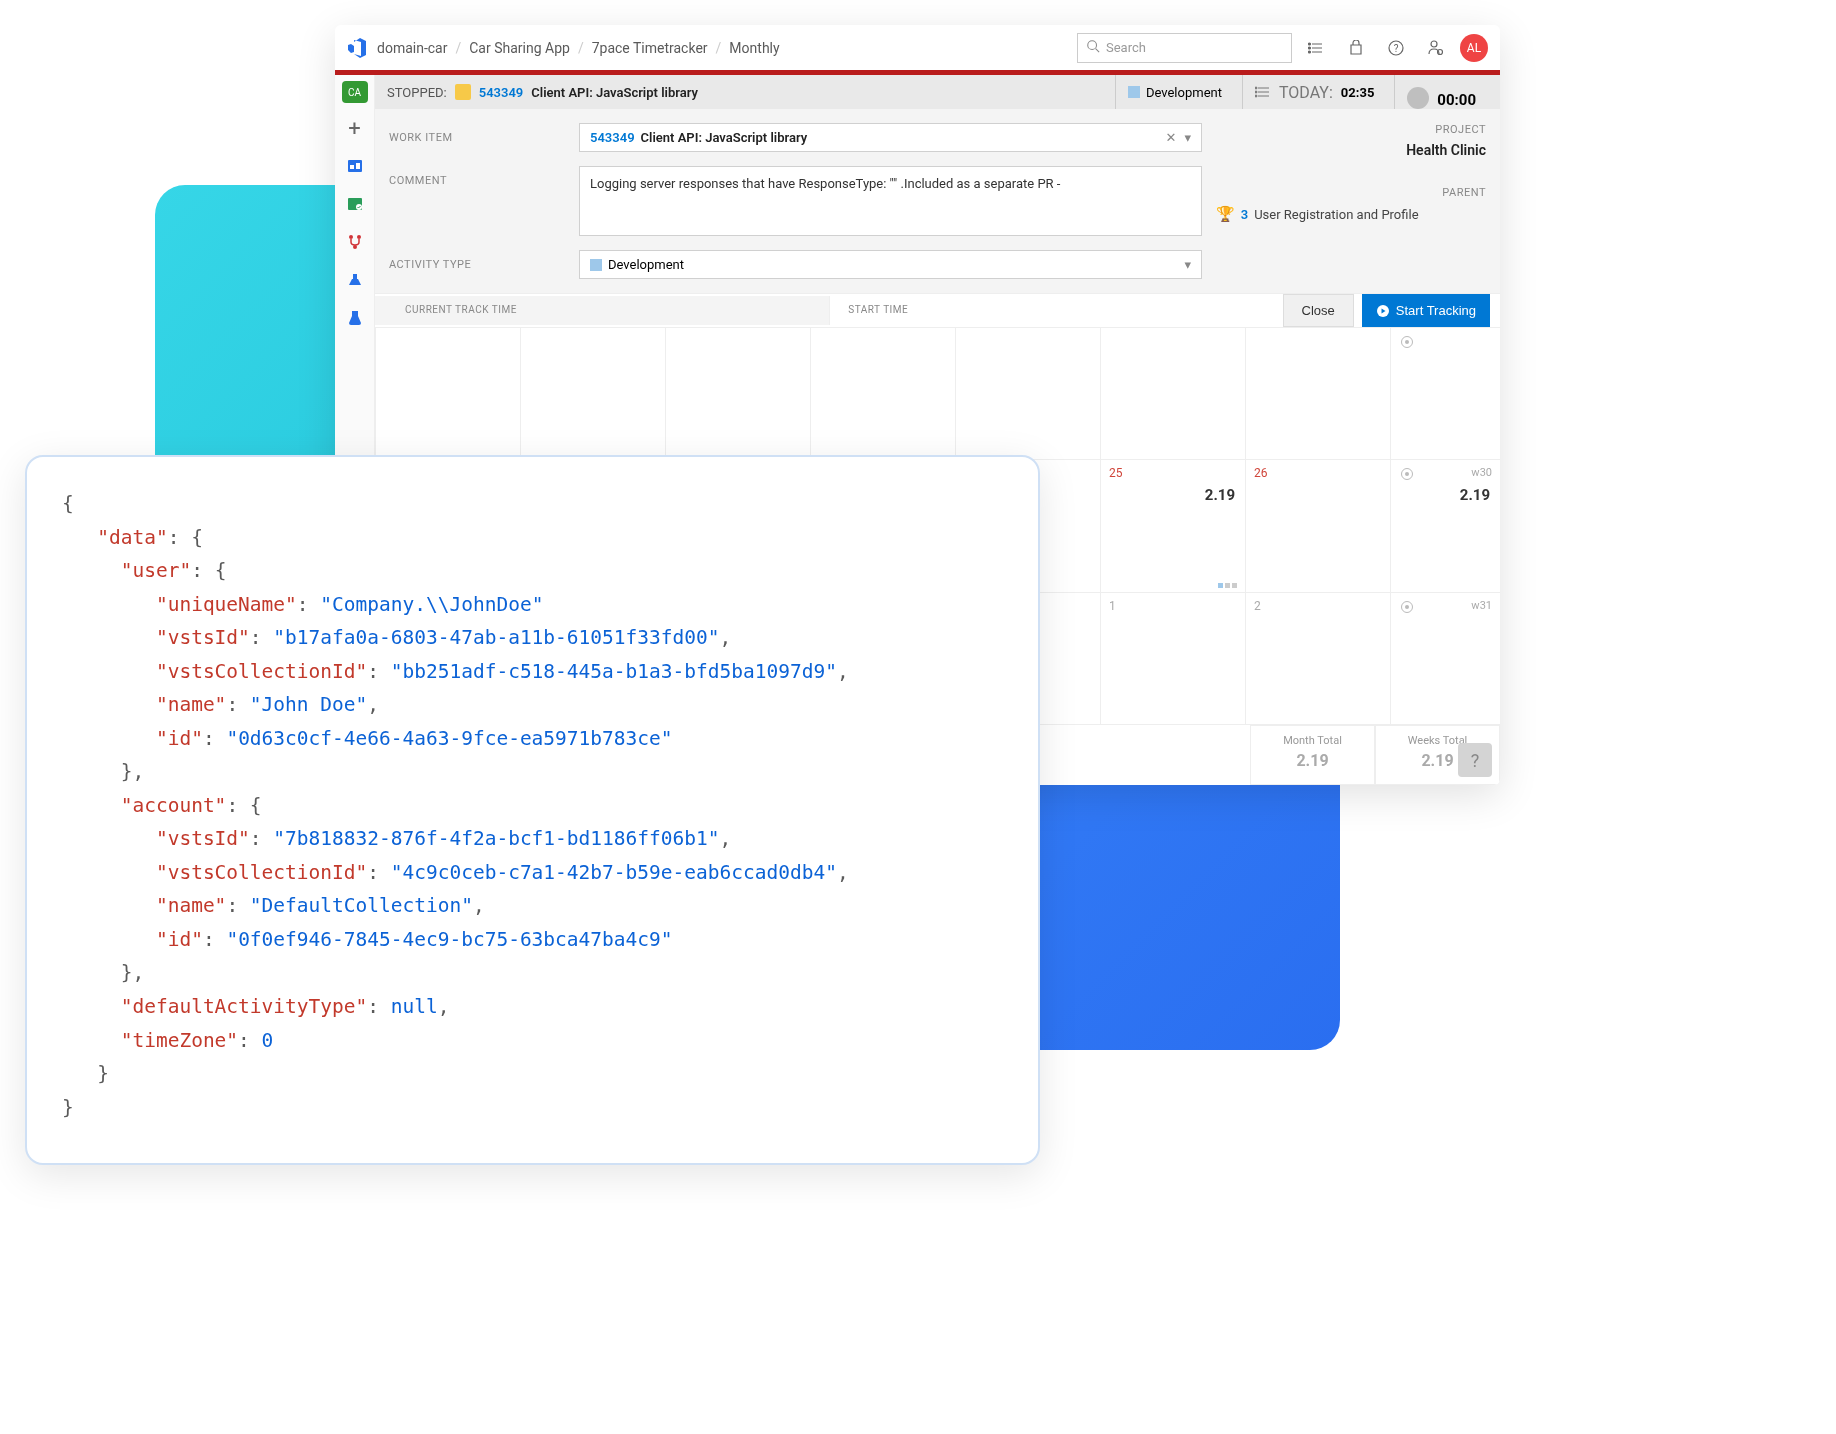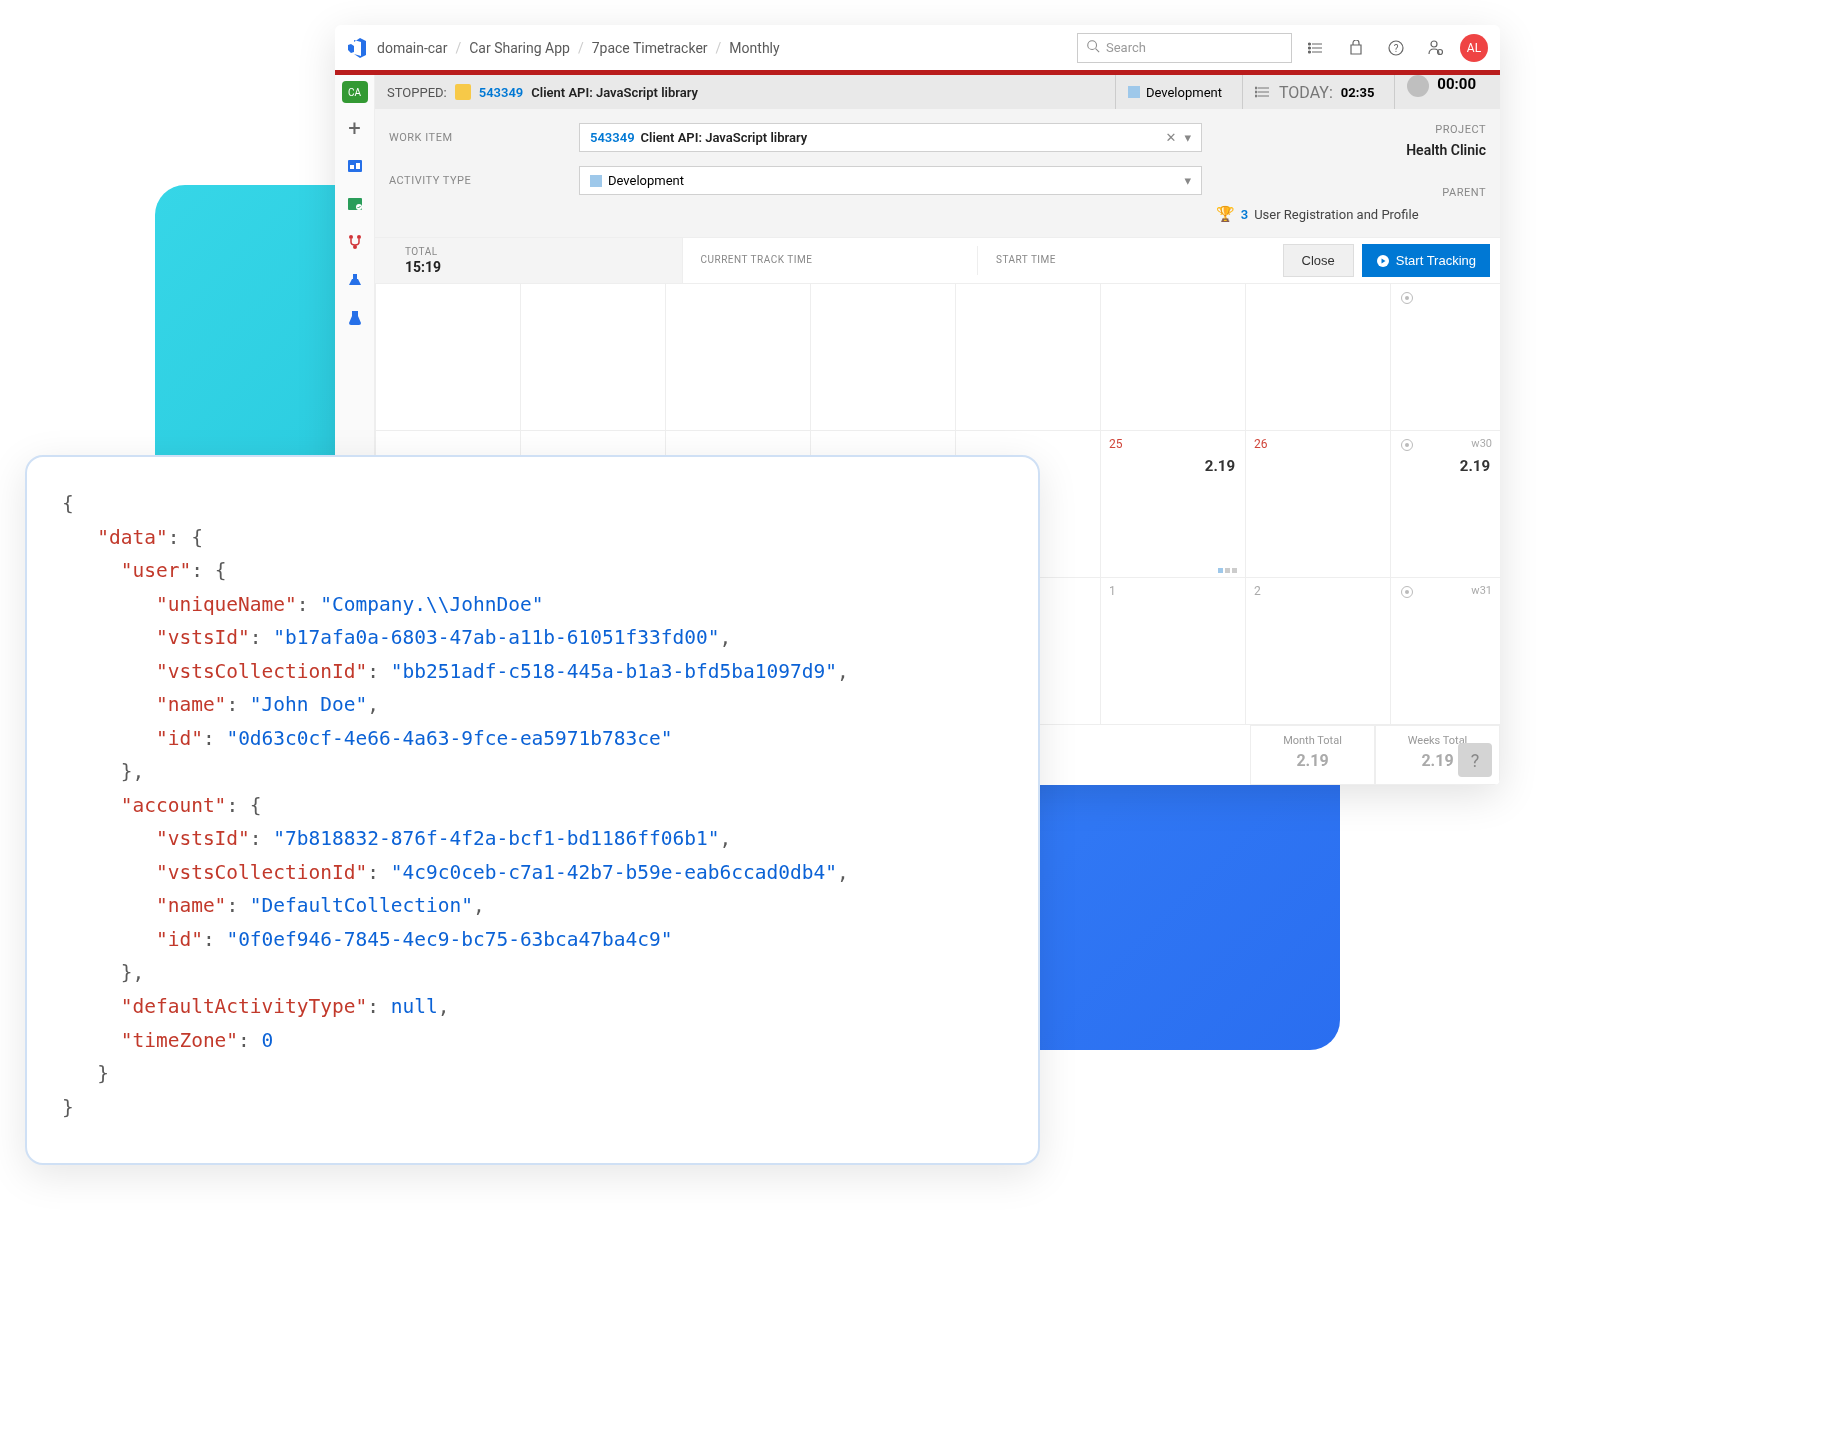--- a/index.html
+++ b/index.html
@@ -171,21 +171,21 @@
 .status-today-box {
   display: flex;
   align-items: center;
   gap: 8px;
   border-left: 1px solid #ccc;
   padding: 0 12px;
   height: 100%;
 }
 .status-timer-box {
   display: flex;
-  align-items: flex-start;
+  align-items: flex-end;
   gap: 8px;
   border-left: 1px solid #ccc;
   padding: 0 12px;
   height: 100%;
 }
 .clock-circle {
   width: 22px;
   height: 22px;
   border-radius: 50%;
   background: #bfbfbf;
@@ -518,20 +518,24 @@
             <div class="form-row-label">WORK ITEM</div>
             <div class="form-input">
               <span class="wi-id">543349</span>
               <span class="wi-title">Client API: JavaScript library</span>
               <span class="form-input-suffix">
                 <span>✕</span>
                 <span>▾</span>
               </span>
             </div>
           </div>
+          <div class="form-row">
+            <div class="form-row-label">COMMENT</div>
+            <div class="form-textarea">Logging server responses that have ResponseType: "" .Included as a separate PR -</div>
+          </div>
           <div class="form-row" style="margin-bottom:0">
             <div class="form-row-label">ACTIVITY TYPE</div>
             <div class="form-select">
               <span class="dev-square"></span>
               <span>Development</span>
               <span class="form-input-suffix">
                   <span>▾</span>
                 </span>
             </div>
           </div>
@@ -542,24 +546,20 @@
           <div class="side-section-label">PARENT</div>
           <div class="parent-row">
             <span class="trophy">🏆</span>
             <span class="parent-num">3</span>
             <span>User Registration and Profile</span>
           </div>
         </div>
       </div>
 
       <div class="summary-bar">
-        <div class="summary-block">
-          <div class="summary-label">TOTAL</div>
-          <div class="summary-value">15:19</div>
-        </div>
         <div class="summary-block">
           <div class="summary-label">CURRENT TRACK TIME</div>
           <div class="summary-value"></div>
         </div>
         <div class="summary-block" style="border-right:none">
           <div class="summary-label">START TIME</div>
           <div class="summary-value"></div>
         </div>
         <div class="action-block">
           <button class="btn-close">Close</button>

